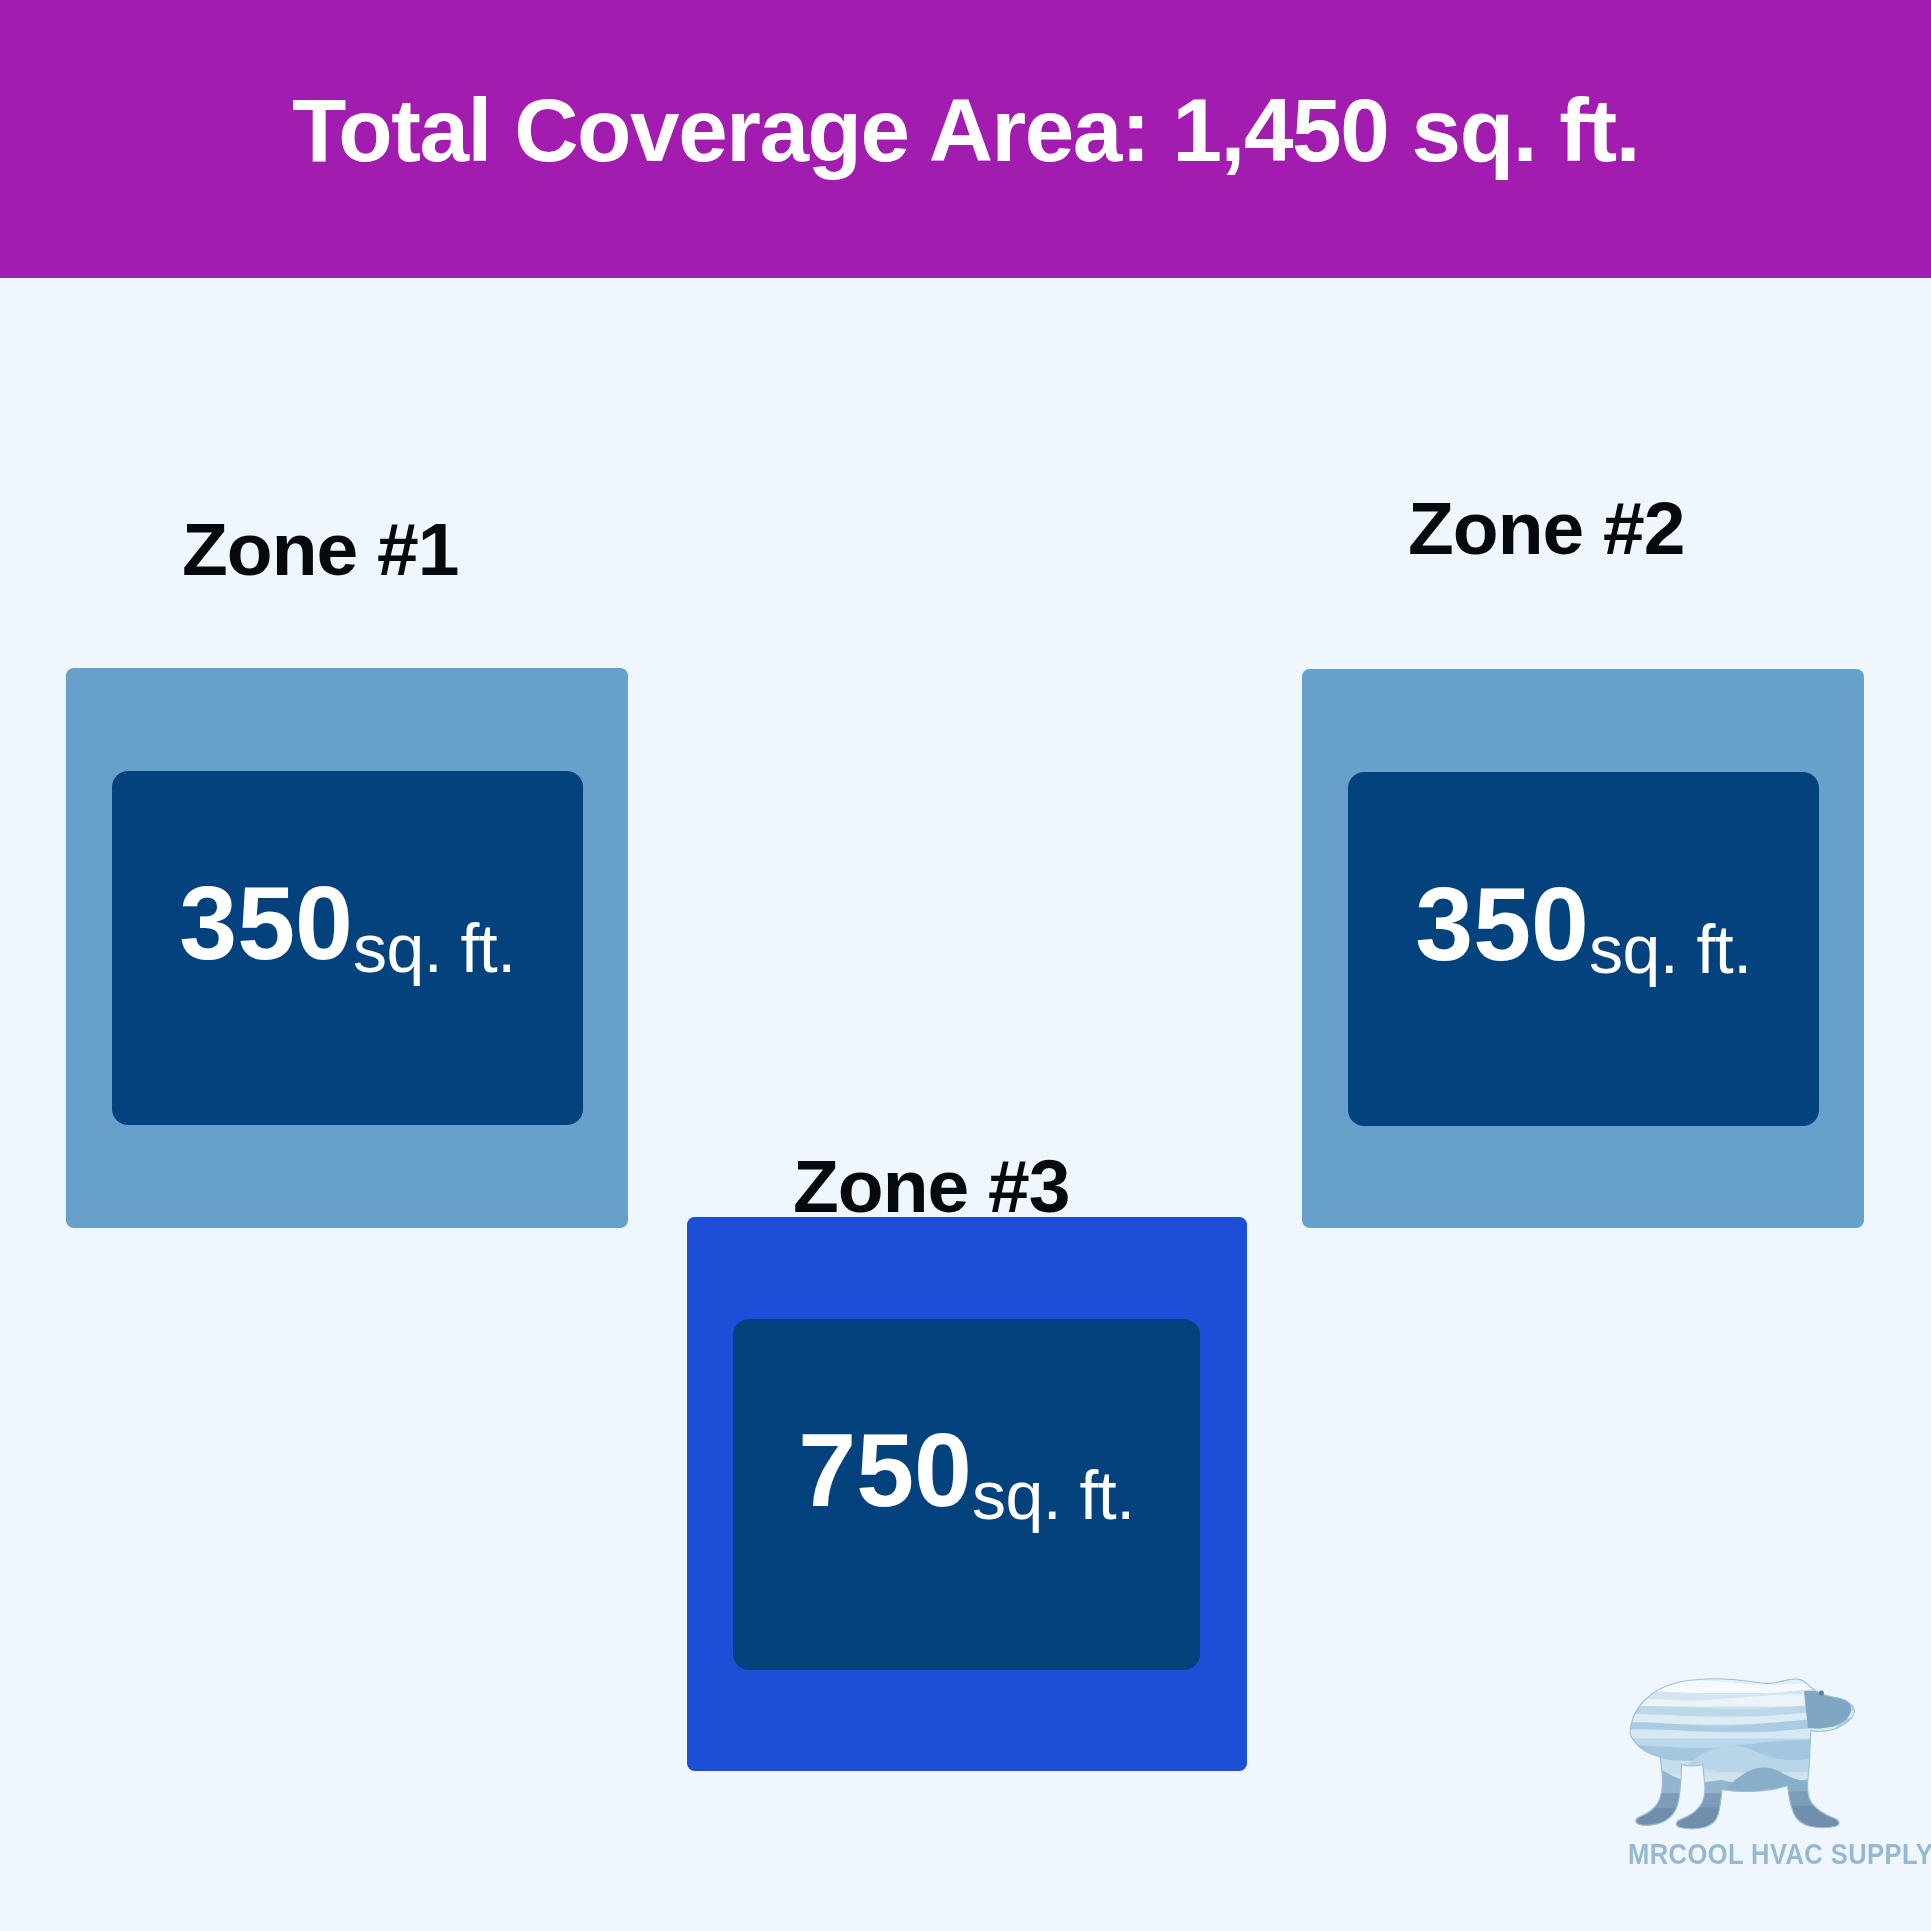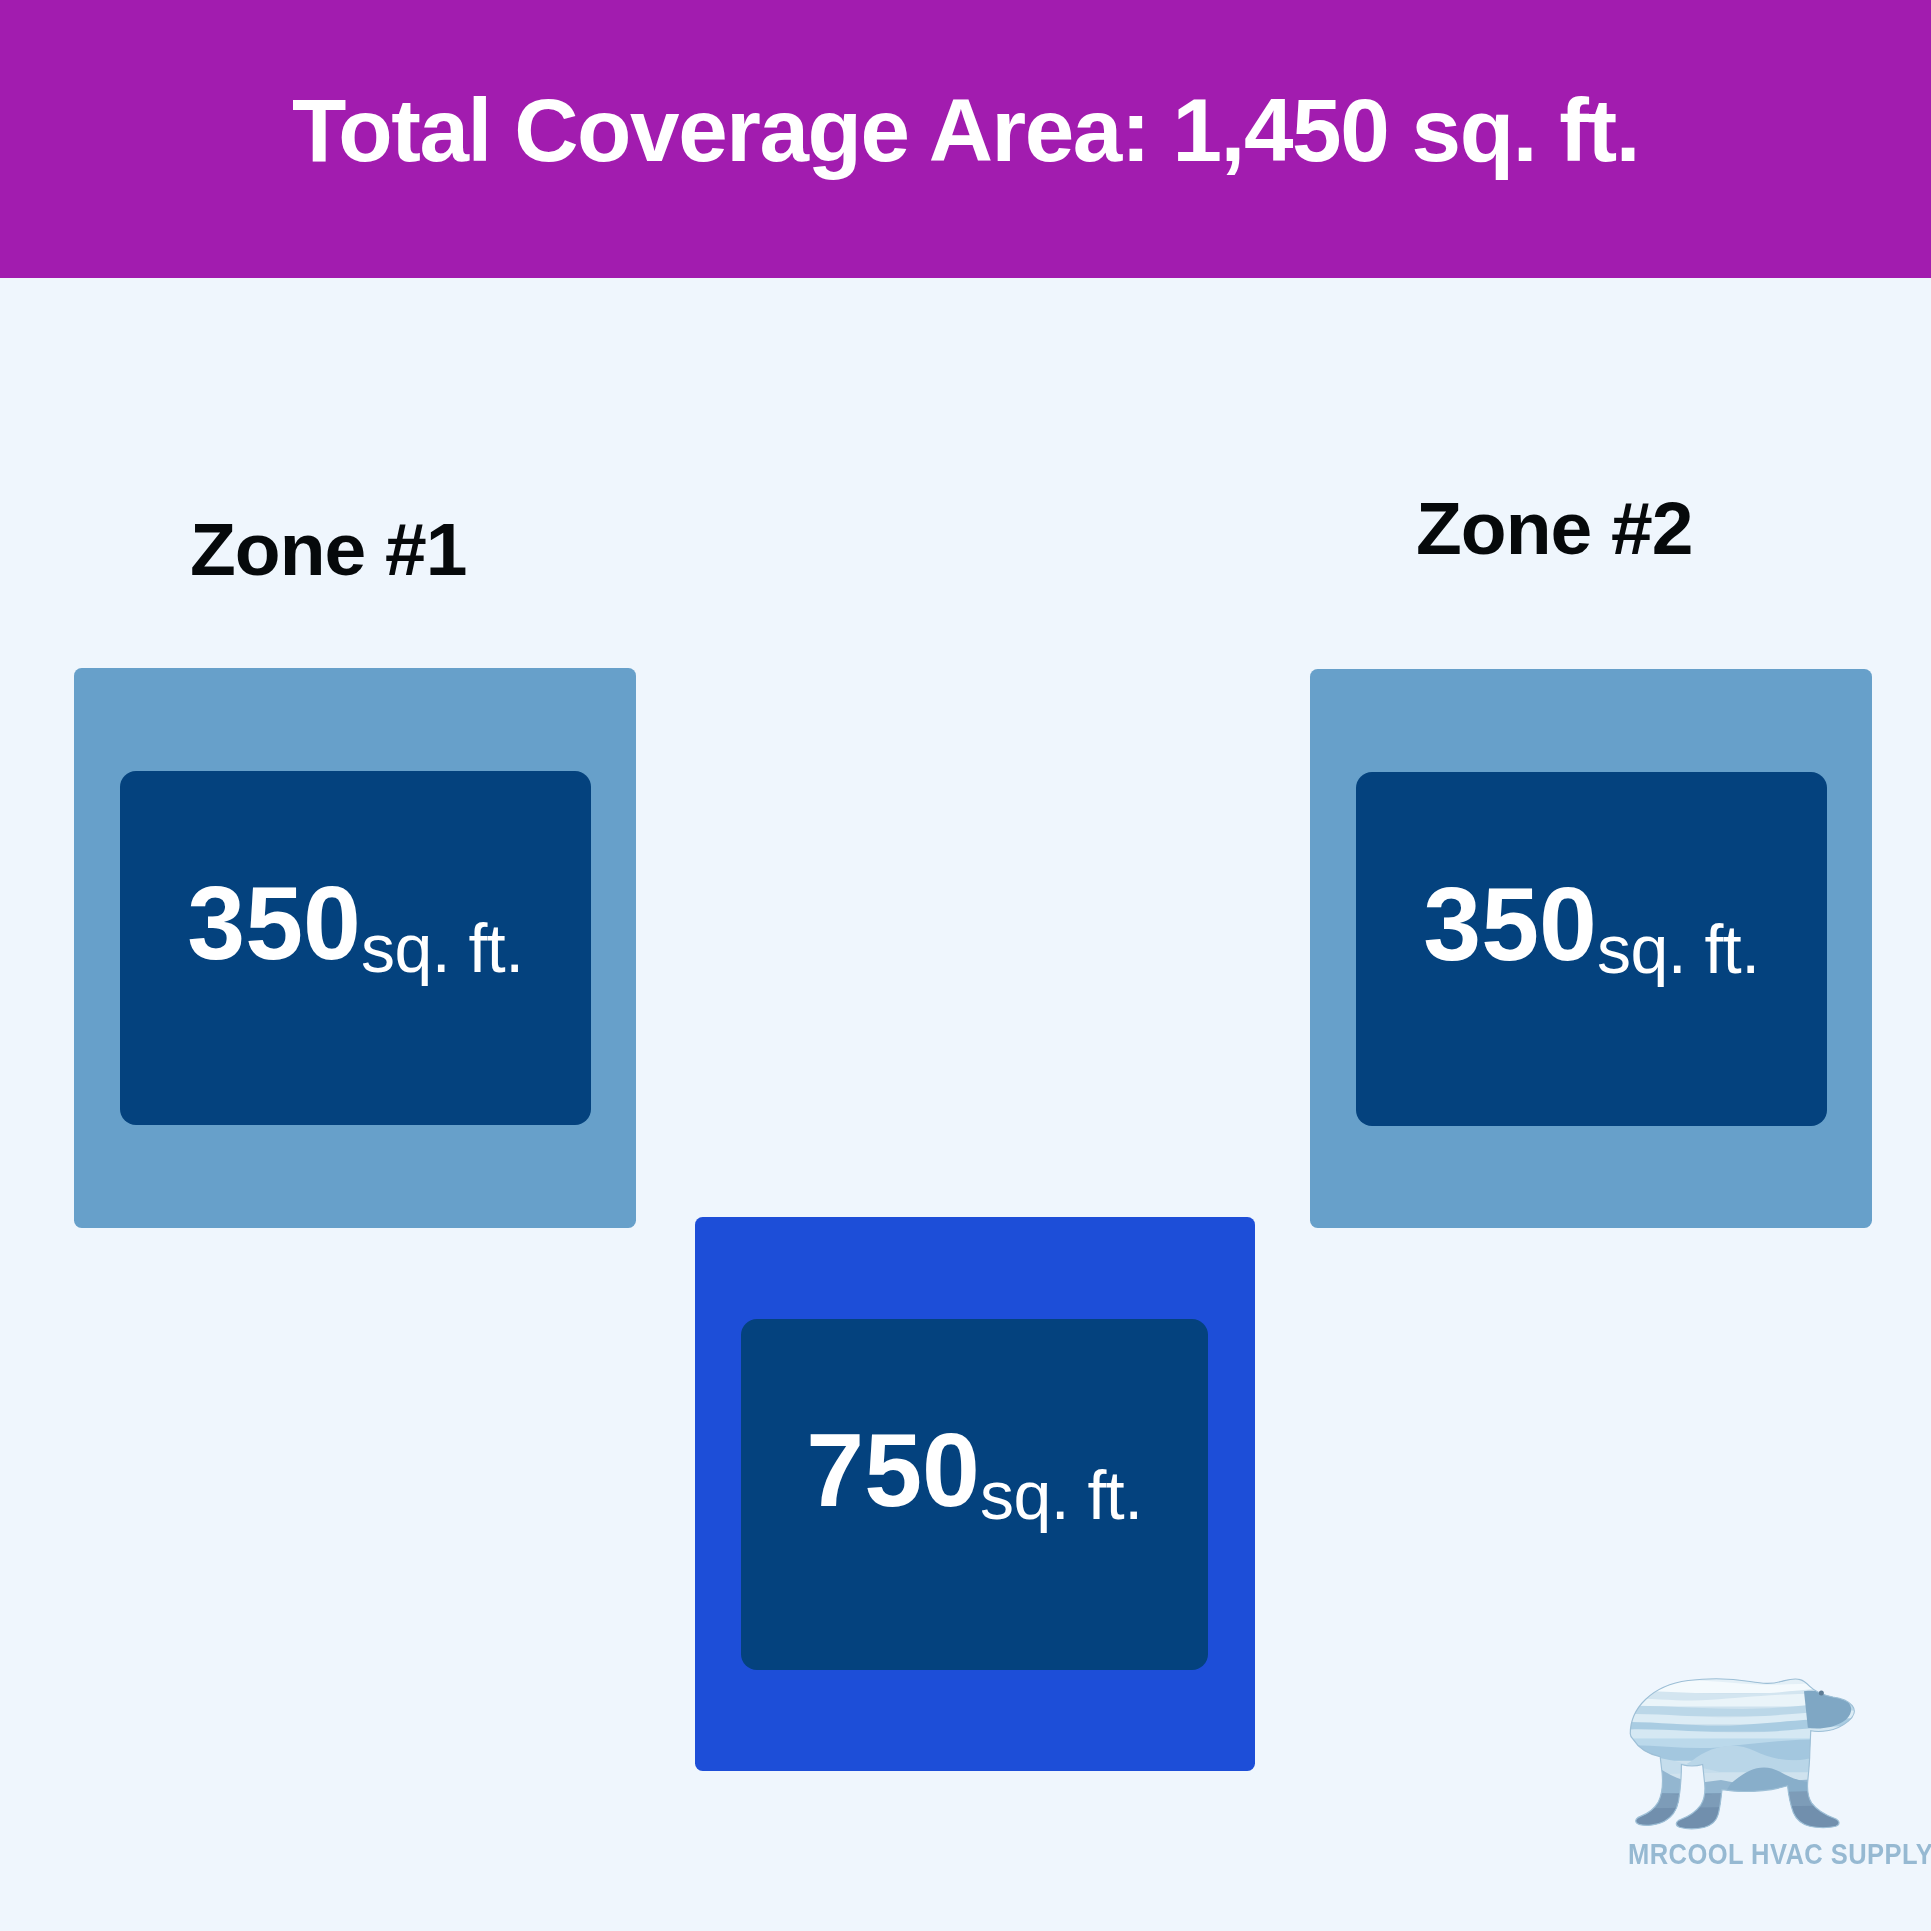--- a/index.html
+++ b/index.html
@@ -40,21 +40,20 @@
     text-align: center;
   }
 
   
   #zone-stage {
     position: absolute;
     left: 0;
     top: 278px;
     width: 1781px;
     height: 1653px;
-    margin-left: 8px;
   }
 
   .zone-group {
     position: absolute;
   }
 
   .zone-label {
     position: absolute;
     color: #06090B;
     font-family: "Liberation Sans", sans-serif;
@@ -174,20 +173,21 @@
     <div class="zone-label" id="zone-2-label" style="color: rgb(6, 9, 11);">Zone #2</div>
     <div class="zone-outer" id="zone-2-outer" style="background: rgb(103, 160, 202);">
       <div class="zone-inner" id="zone-2-inner" style="background: rgb(4, 66, 126);">
         <div class="zone-value" id="zone-2-value" style="color: rgb(255, 255, 255);">350</div>
         <div class="zone-unit" style="color: rgb(255, 255, 255);">sq. ft.</div>
       </div>
     </div>
   </div>
 
   <div class="zone-group" id="zone-3">
+    <div class="zone-label" id="zone-3-label" style="color: rgb(6, 9, 11);">Zone #3</div>
     <div class="zone-outer" id="zone-3-outer" style="background: #1d4ed8;">
       <div class="zone-inner" id="zone-3-inner" style="background: rgb(4, 66, 126);">
         <div class="zone-value" id="zone-3-value" style="color: rgb(255, 255, 255);">750</div>
         <div class="zone-unit" style="color: rgb(255, 255, 255);">sq. ft.</div>
       </div>
     </div>
   </div>
 
 </div>
 

